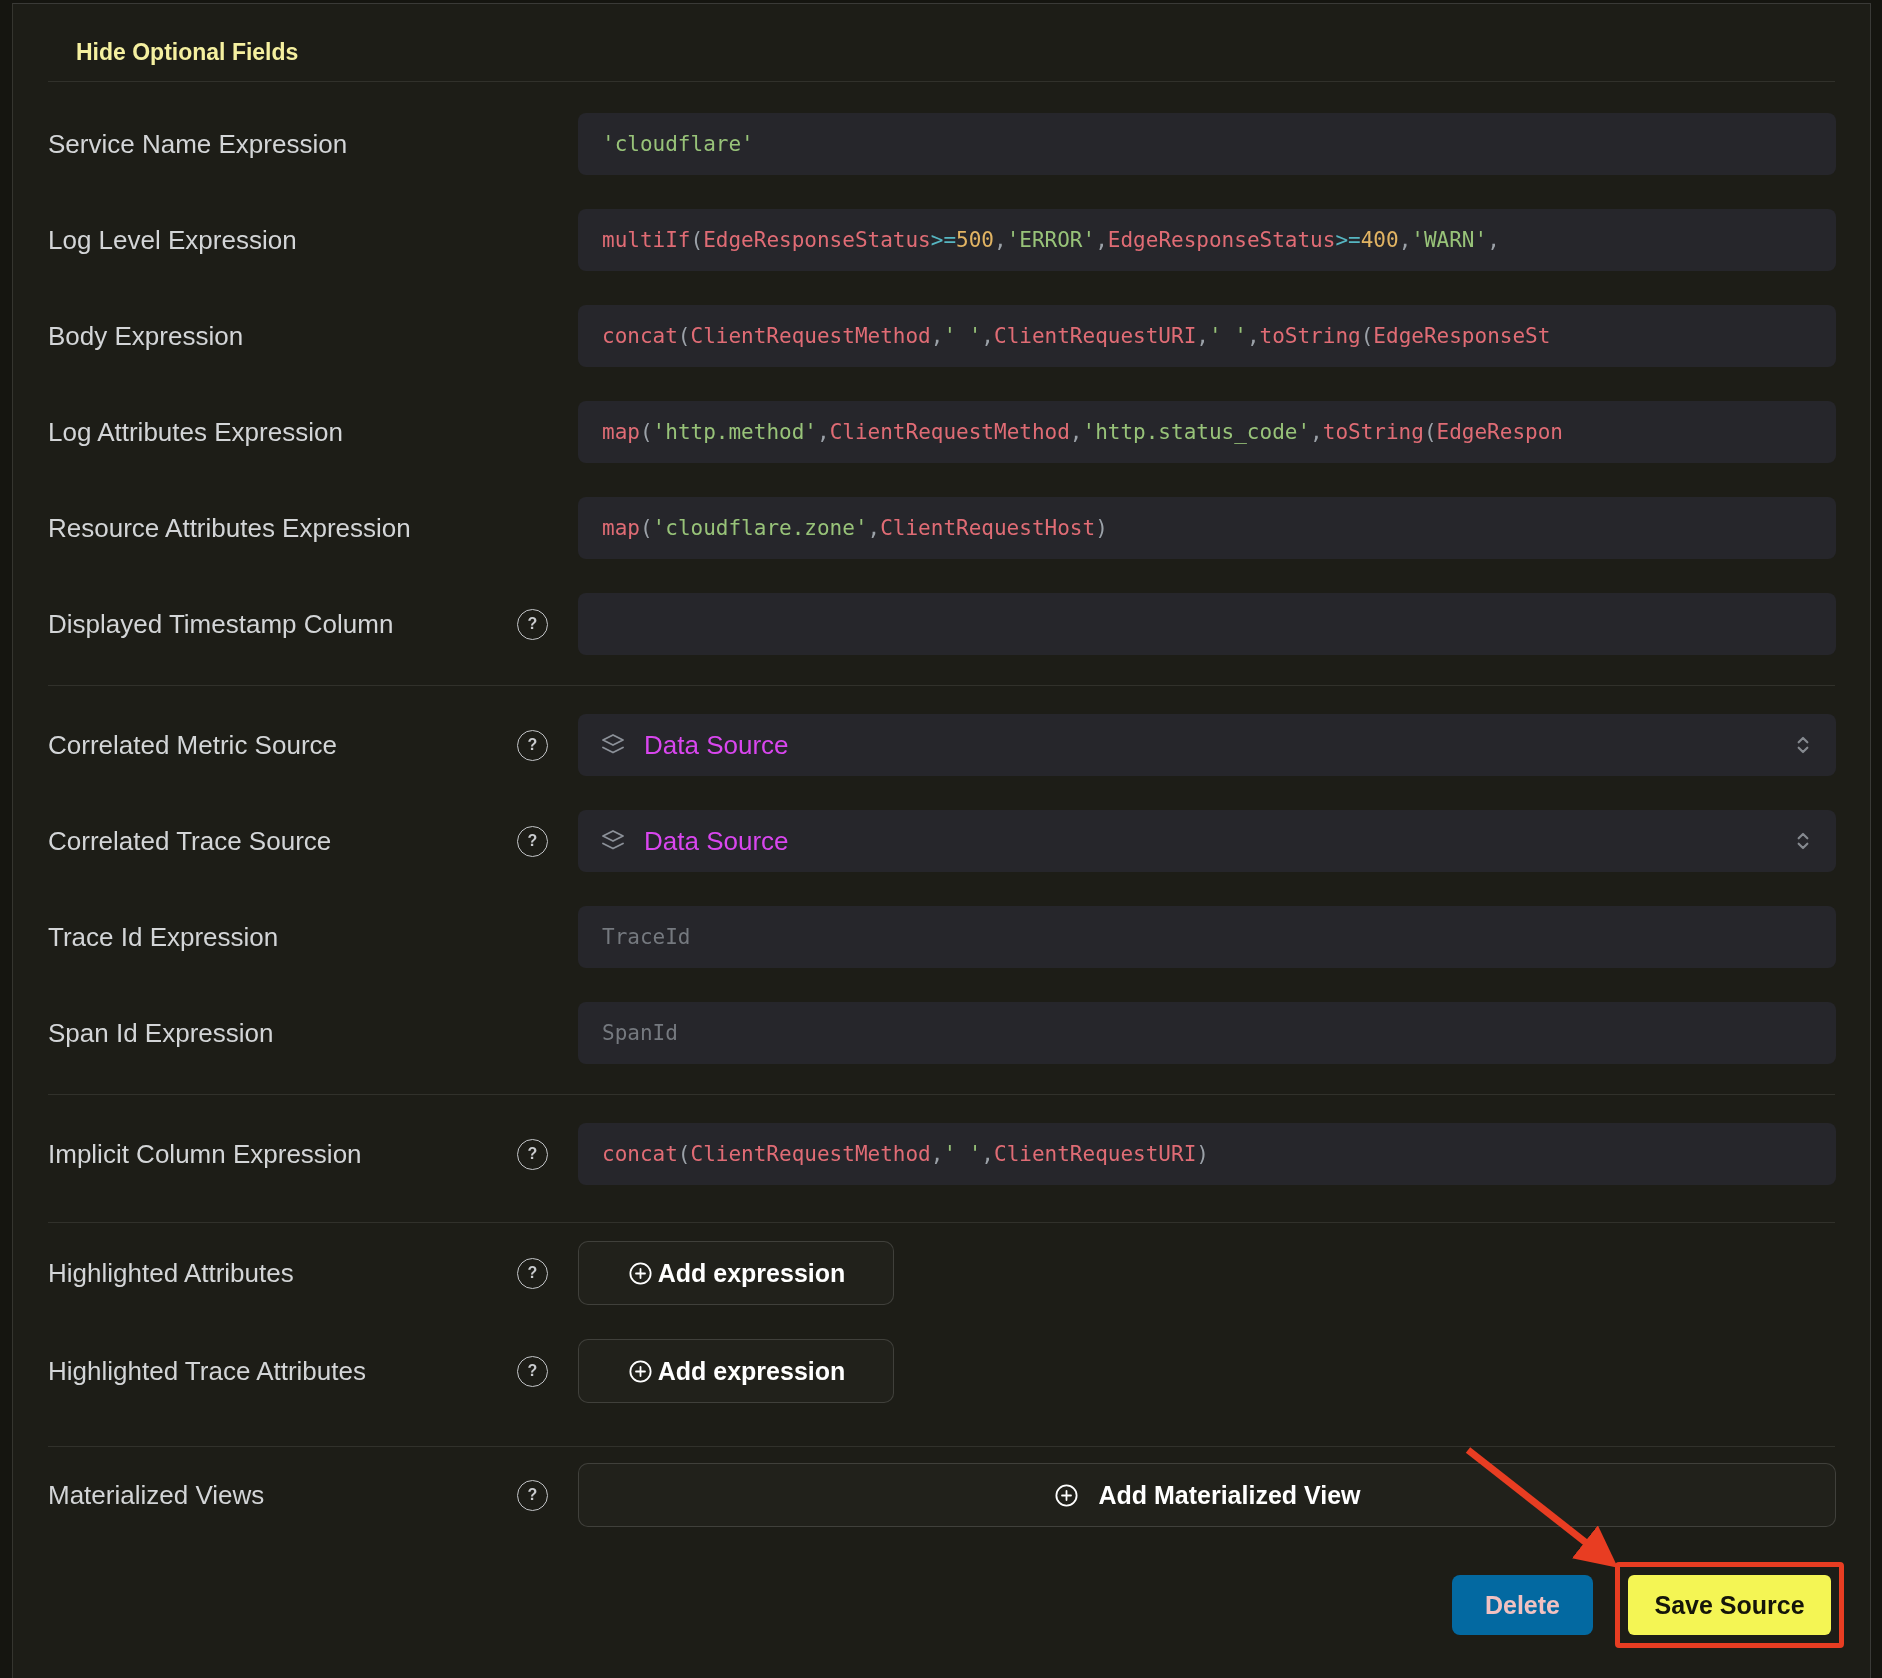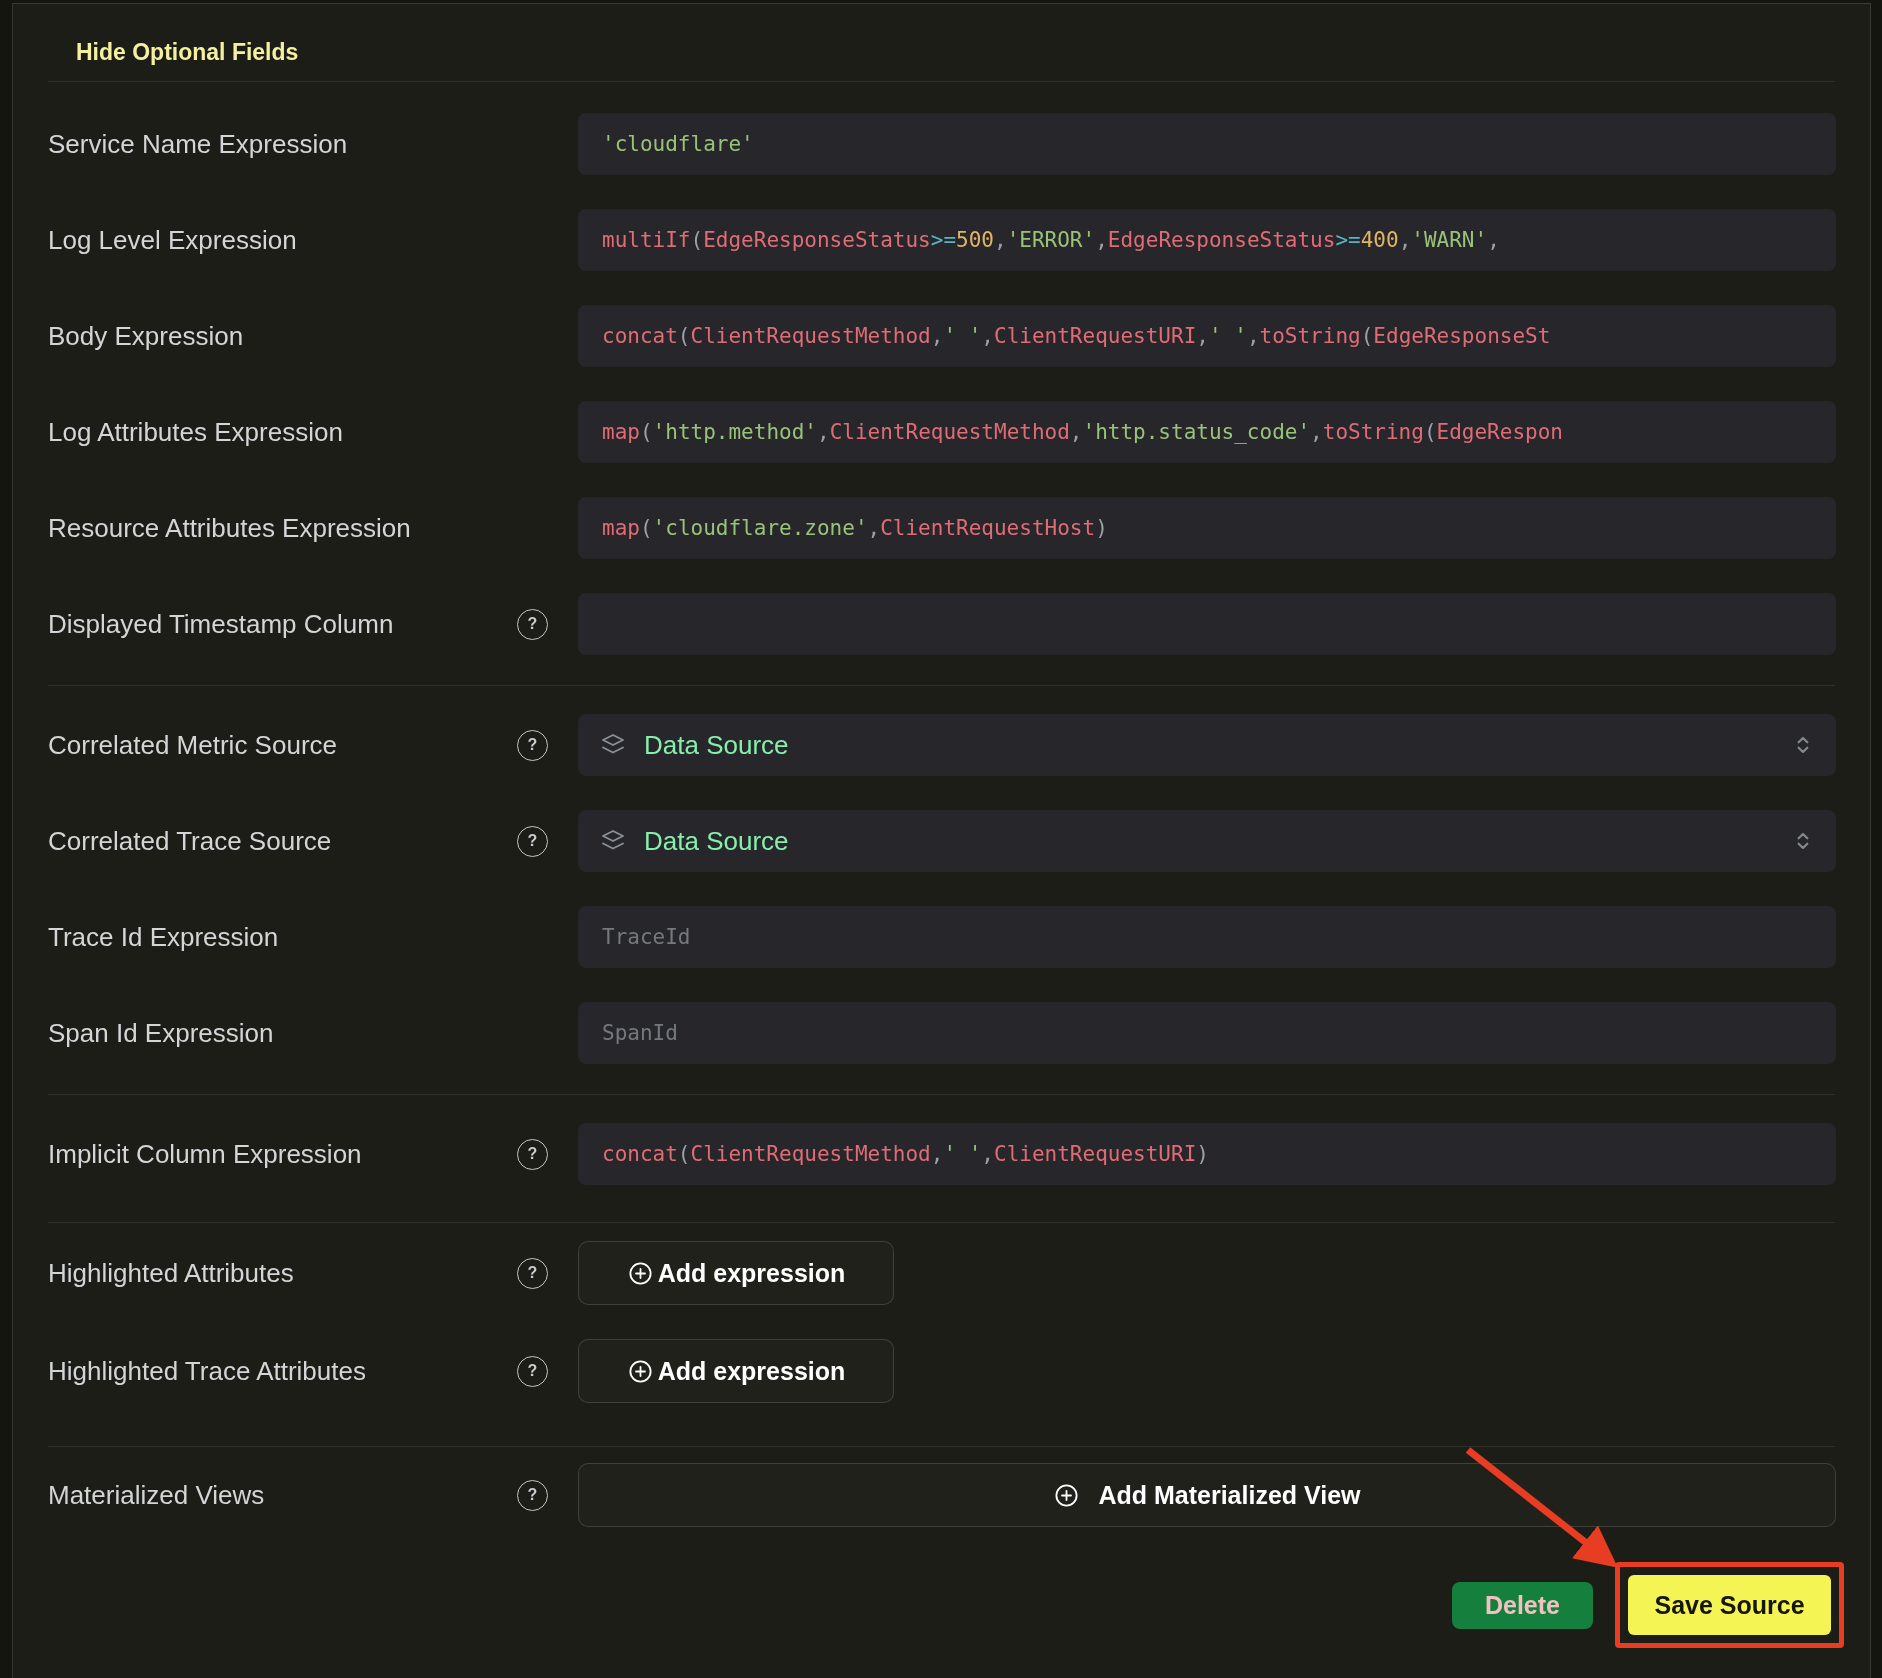--- a/index.html
+++ b/index.html
@@ -66,42 +66,42 @@
   .tok-o { color:#e2b463; }
   .tok-p { color:#9ba1a8; }
 
   .text-input { padding:0 24px; border:none; outline:none;
     font-family:"DejaVu Sans Mono", monospace; font-size:21px; color:#c8cace; }
   .text-input::placeholder { color:#75797f; opacity:1; }
 
   .select { padding:0 20px; cursor:pointer; }
   .stack-icon { width:30px; height:30px; color:#8b9098; margin-right:16px; display:flex; }
   .stack-icon svg { width:30px; height:30px; }
-  .select-placeholder { color:#86efac; font-size:26px; }
+  .select-placeholder { color:#d946ef; font-size:26px; }
   .chevron-updown { margin-left:auto; width:26px; height:26px; color:#85898f; display:flex; }
   .chevron-updown svg { width:26px; height:26px; }
 
   .add-btn {
     height:64px; width:316px;
     background:rgba(255,255,255,0.02);
     border:1px solid rgba(255,255,255,0.14);
     border-radius:10px;
     display:flex; align-items:center; justify-content:center; gap:4px;
     color:#ffffff; font-family:"Liberation Sans", sans-serif;
     font-size:25px; font-weight:700;
     cursor:pointer;
   }
   .add-btn.wide { width:1258px; gap:18px; }
   .plus-icon { width:27px; height:27px; display:flex; color:#fff; }
   .plus-icon svg { width:27px; height:27px; }
 
   .footer { display:flex; align-items:center; justify-content:flex-end; gap:22px; margin-top:35px; }
   .delete-btn {
-    height:47px; padding:0 33px;
-    background:#15803d; border:none; border-radius:8px;
+    height:60px; padding:0 33px;
+    background:#0369a1; border:none; border-radius:8px;
     color:#f1c1c1; font-family:"Liberation Sans", sans-serif;
     font-size:25px; font-weight:700; cursor:pointer;
   }
   .save-annotation {
     border:5px solid #e83d22; padding:8px; border-radius:4px;
     margin-right:-9px; background:transparent;
   }
   .save-btn {
     height:60px; width:203px;
     background:#f4f554; border:none; border-radius:6px;

